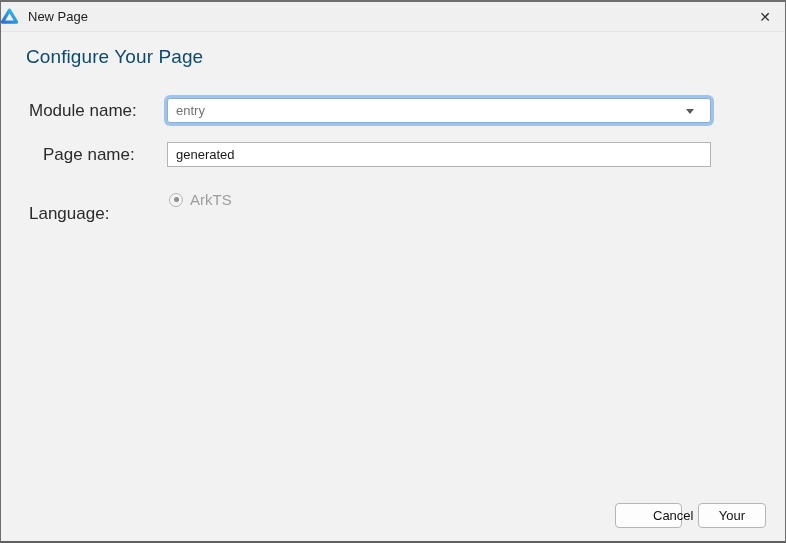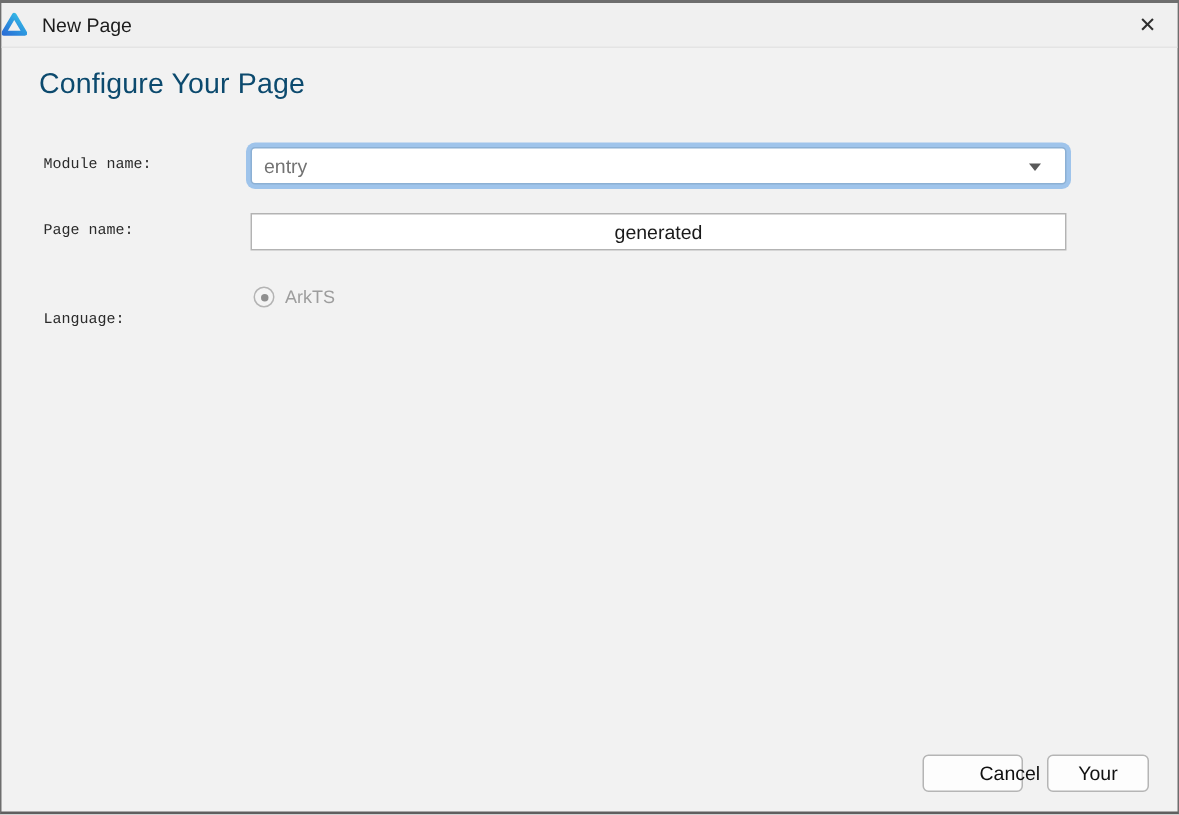--- a/index.html
+++ b/index.html
@@ -56,27 +56,26 @@
     font-size: 19px;
     font-weight: 400;
     color: #0c4a6e;
     letter-spacing: 0.1px;
   }
 
   
   .form-label {
     position: absolute;
     left: 28px;
-    font-size: 10px;
+    font-size: 17px;
     color: #2b2b2b;
     line-height: 25px;
-    font-family: Liberation Mono, monospace;
   }
   .lbl-module { top: 96px; }
-  .lbl-page   { top: 140px; }
+  .lbl-page   { top: 140px; margin-left: 14px; }
   .lbl-lang   { top: 185px; margin-top: 14px; }
 
   .combobox {
     position: absolute;
     left: 166px; top: 96px;
     width: 544px; height: 25px;
     background: #ffffff;
     border: 1px solid #8cb0d4;
     border-radius: 3px;
     box-shadow: 0 0 0 3px #9fc4eb;
@@ -106,21 +105,20 @@
     left: 166px; top: 140px;
     width: 544px; height: 25px;
     background: #ffffff;
     border: 1px solid #b3b3b3;
     border-radius: 0;
     padding: 0 8px;
     font-family: "Liberation Sans", "DejaVu Sans", sans-serif;
     font-size: 13px;
     color: #1a1a1a;
     outline: none;
-    text-align: center;
   }
 
   .radio-group {
     position: absolute;
     left: 168px; top: 189px;
     display: flex;
     align-items: center;
   }
   .radio {
     width: 14px; height: 14px;
@@ -131,21 +129,21 @@
     align-items: center;
     justify-content: center;
   }
   .radio .dot {
     width: 5px; height: 5px;
     border-radius: 50%;
     background: #8f8f8f;
   }
   .radio-label {
     margin-left: 7px;
-    font-size: 12px;
+    font-size: 15px;
     color: #9d9d9d;
   }
 
   
   .btn {
     position: absolute;
     top: 501px;
     height: 25px;
     background: #fdfdfd;
     border: 1px solid #b5b5b5;

